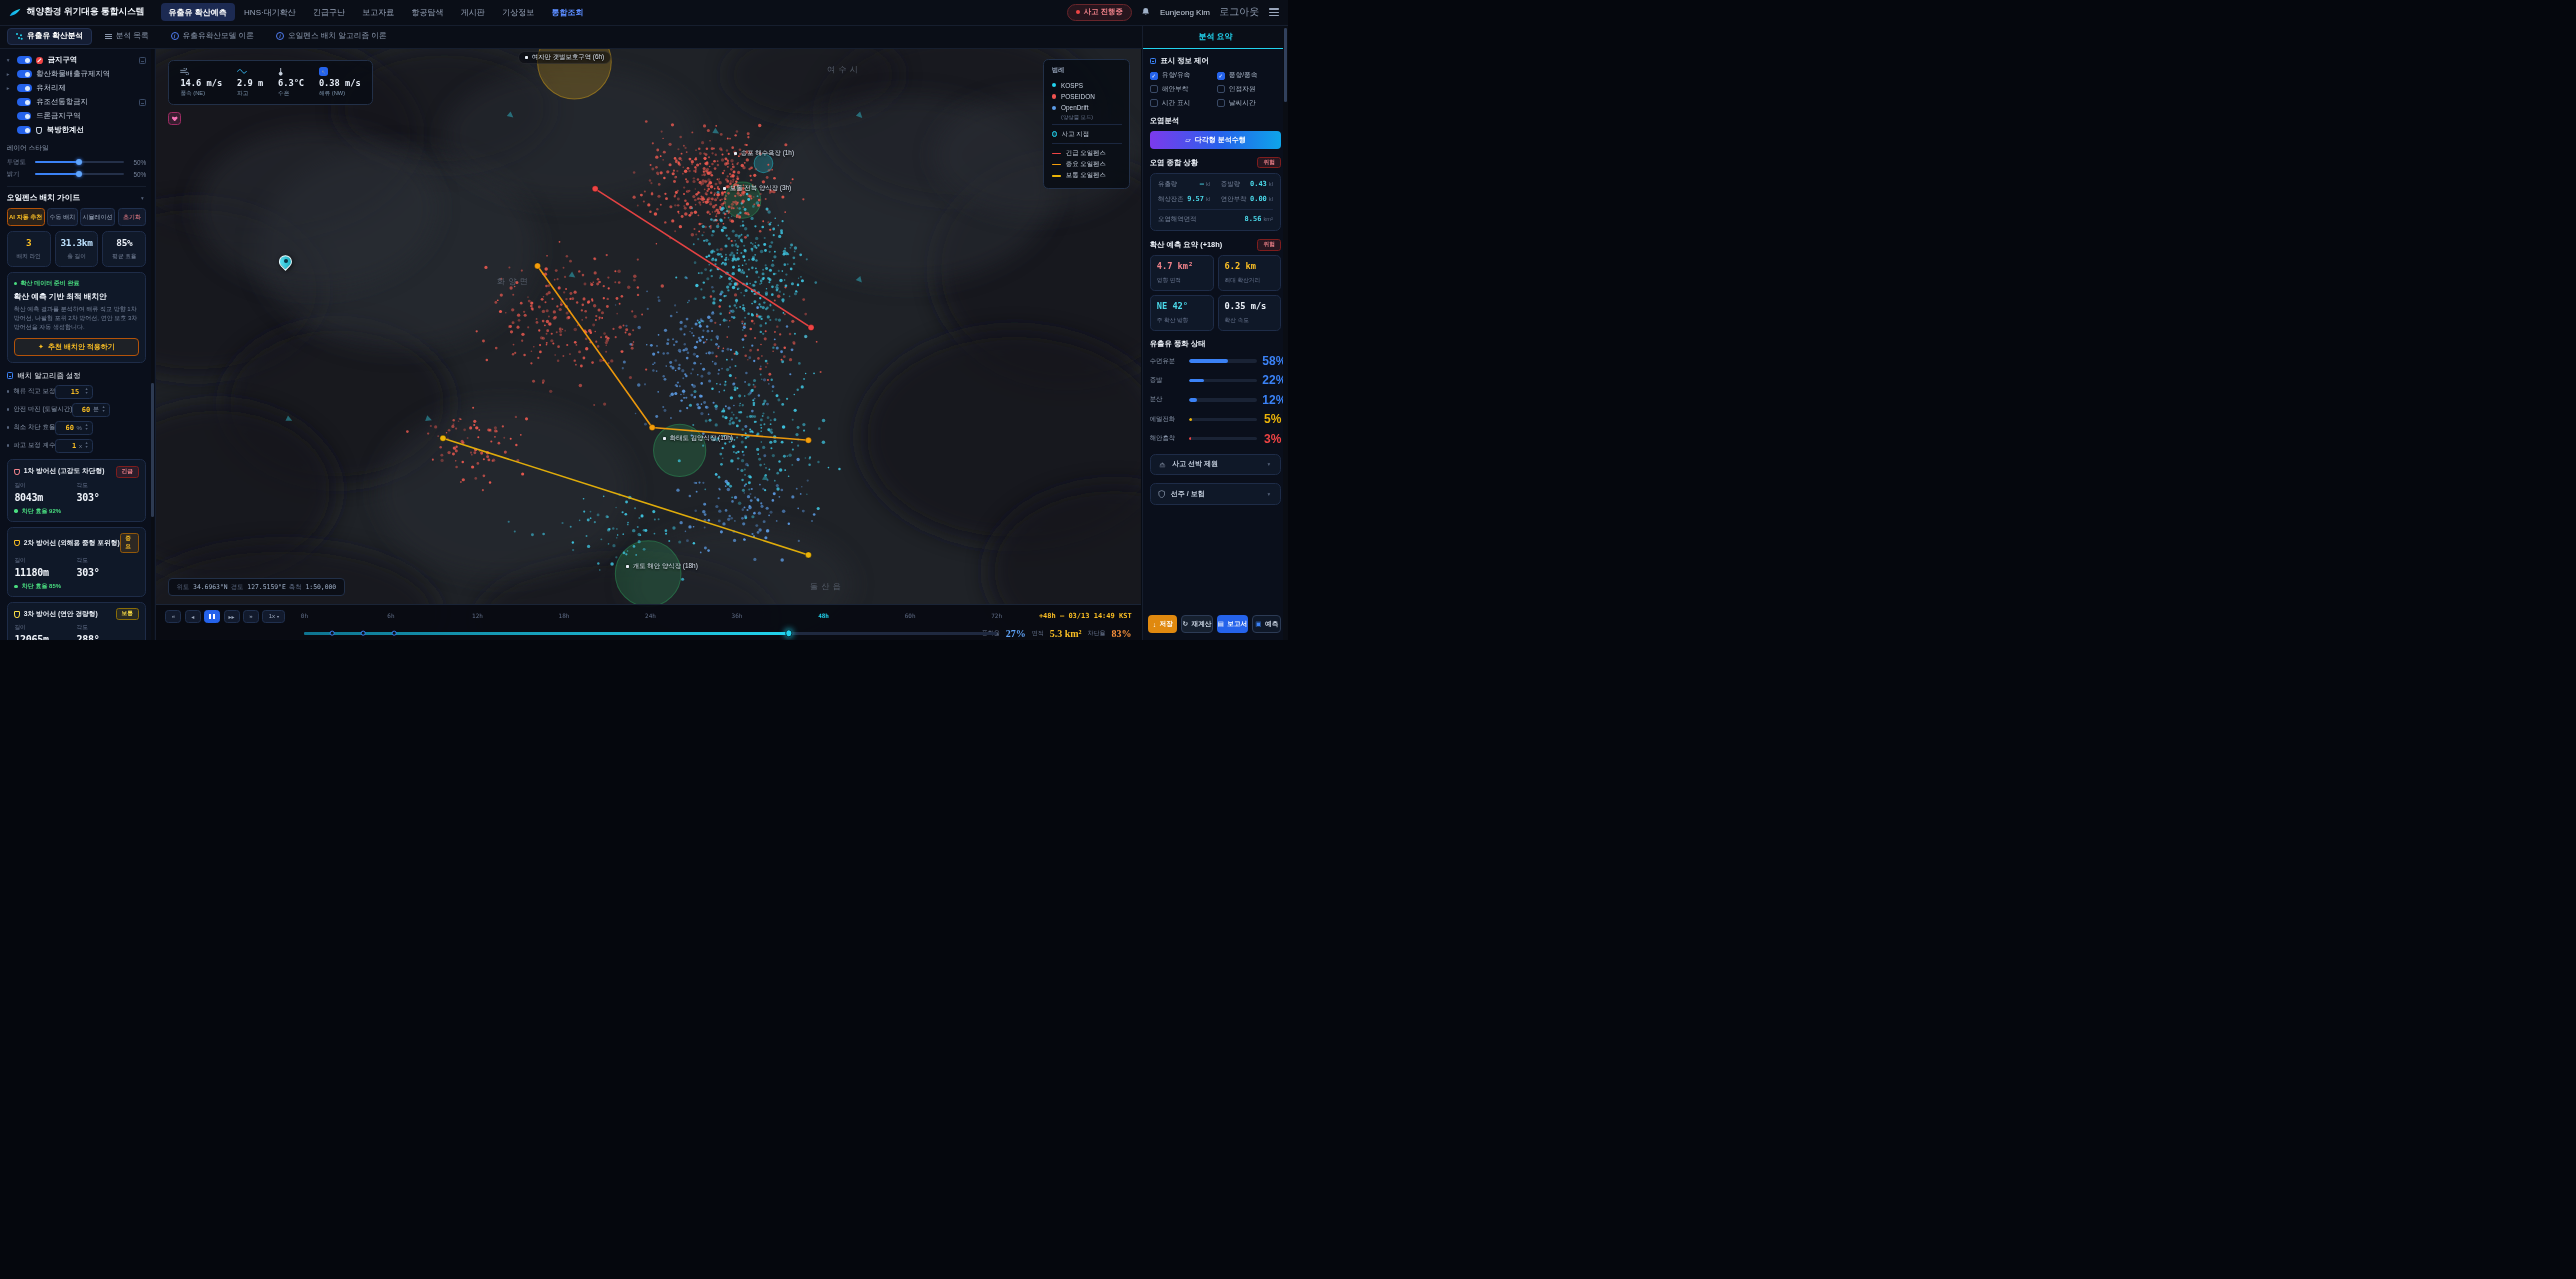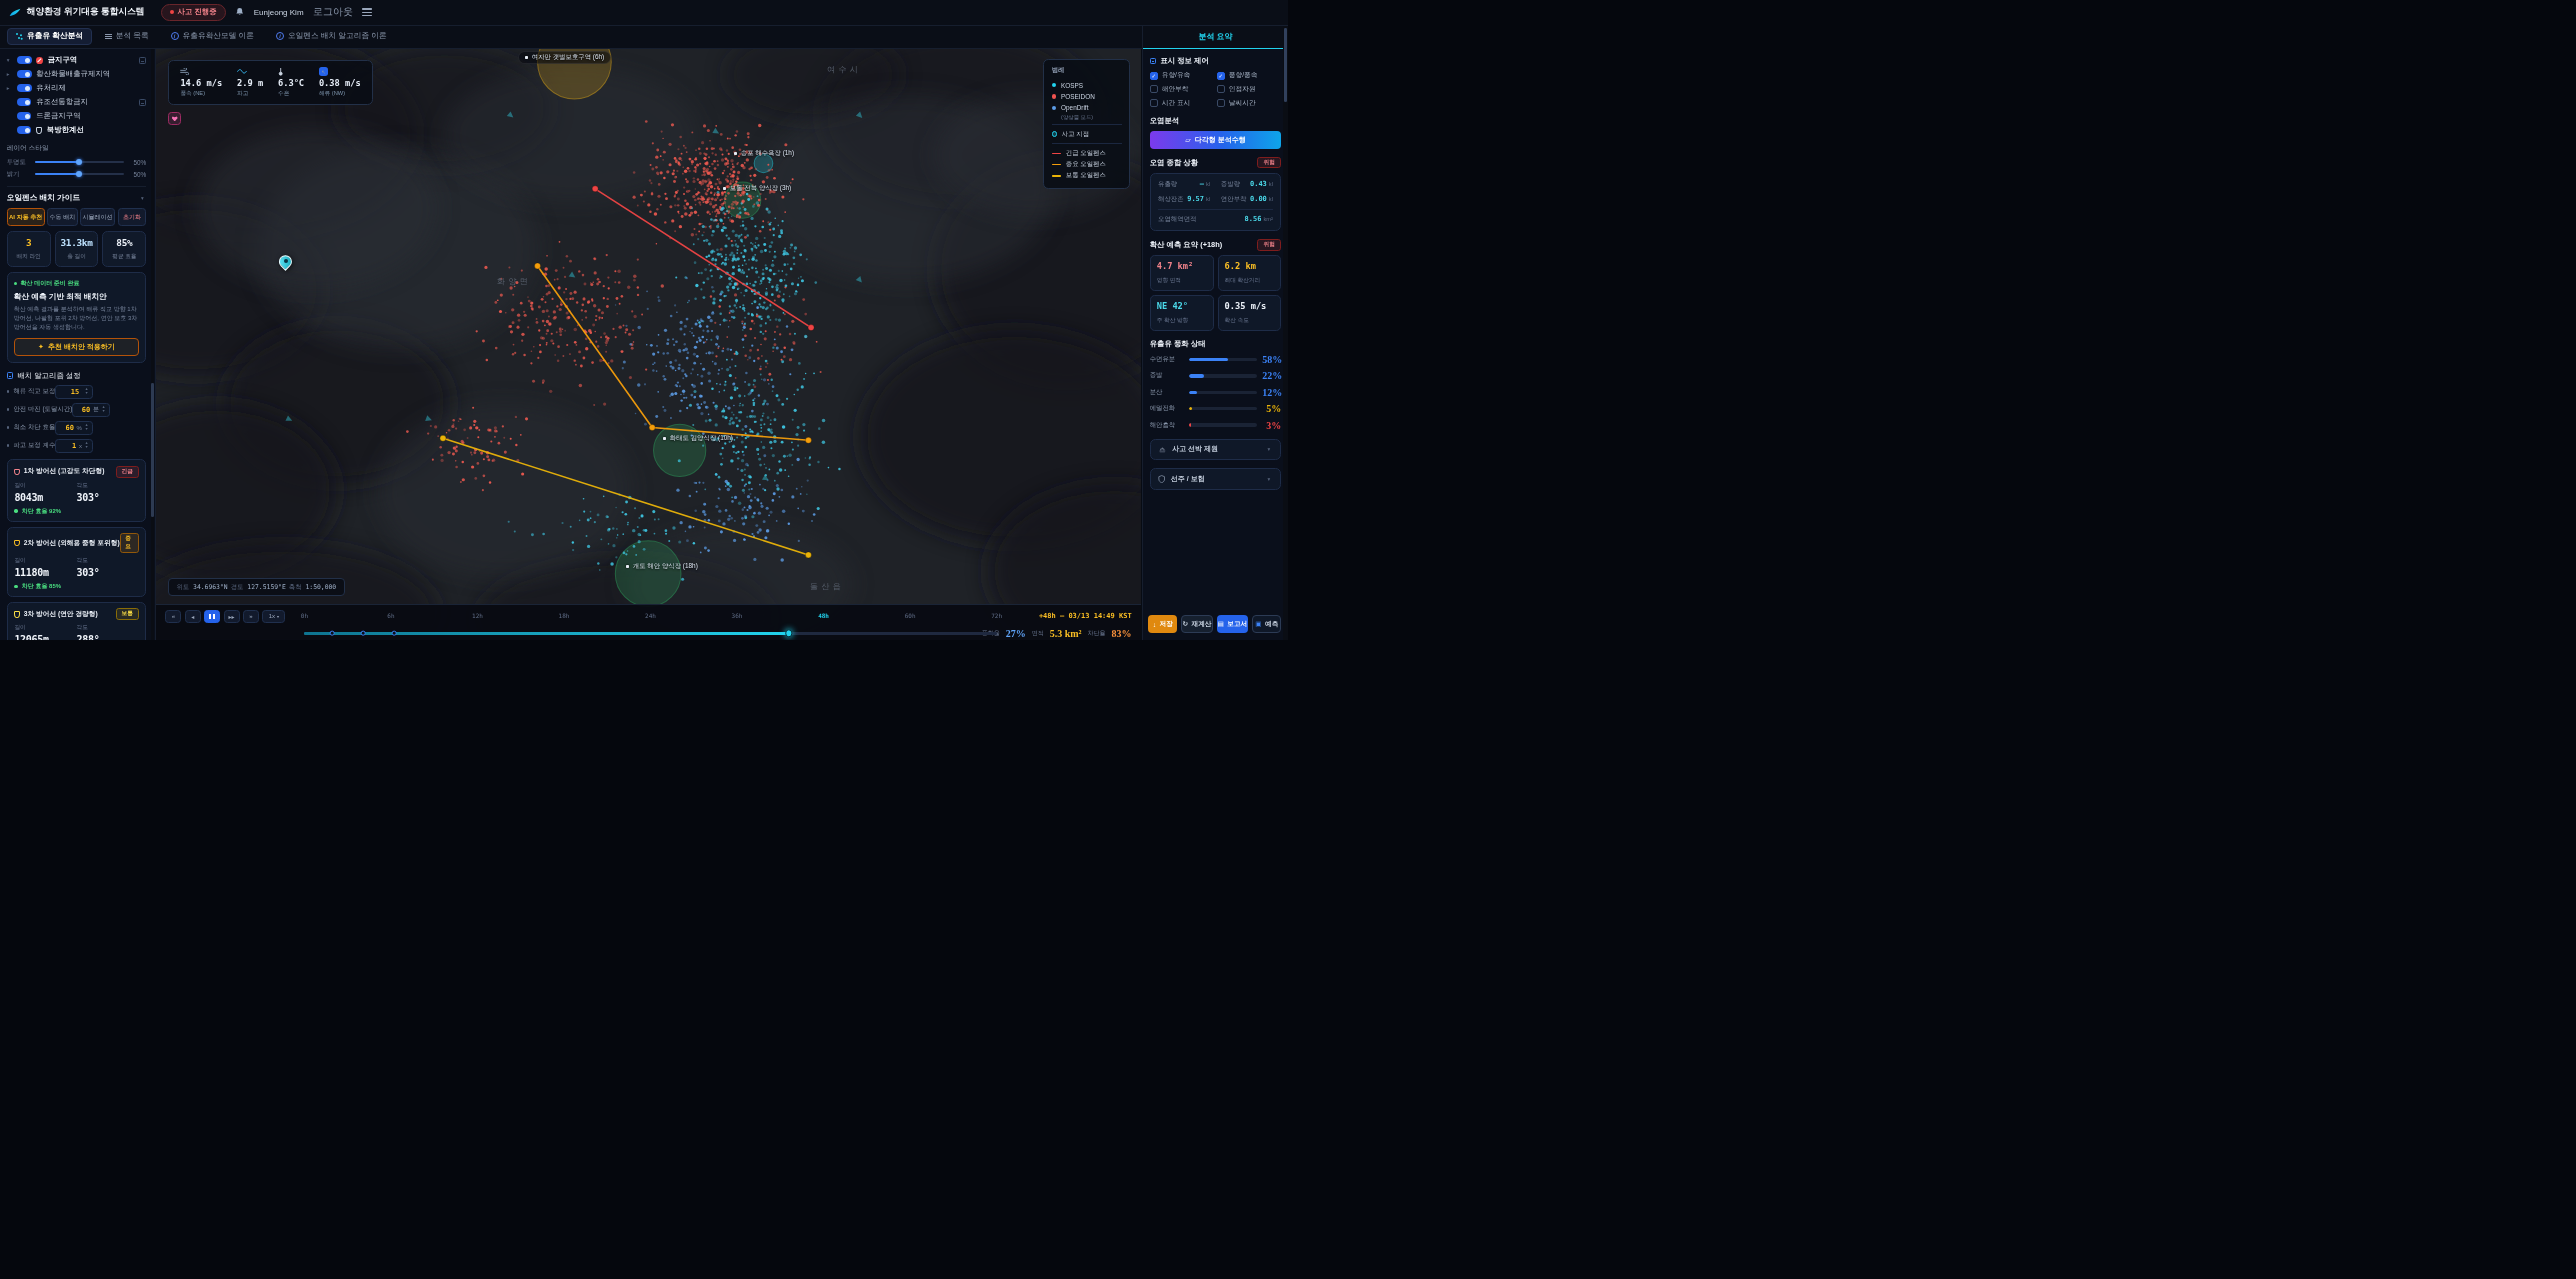--- a/index.html
+++ b/index.html
@@ -164,21 +164,21 @@
   .pdiv{border-top:0.7px solid #1b2740;margin:5.4px 0}
   .fgrid{display:grid;grid-template-columns:1fr 1fr;gap:4px;margin-top:4.7px}
   .fcell{background:#0f1828;border:0.7px solid #1e2c48;border-radius:4.7px;padding:4.7px 6px}
   .fcell b{display:block;font-size:8.7px;font-family:"DejaVu Sans Mono",monospace;margin-bottom:1.3px}
   .fcell span{font-size:5.7px;color:#697690}
   .wbars{margin-top:5.4px;display:flex;flex-direction:column;gap:5.4px}
   .wbar{display:flex;align-items:center;gap:5.4px;font-size:6.4px;color:#8b98ad}
   .wbar .lab{width:34px;flex:none}
   .wbar .tr{flex:1;height:3.4px;background:#1a2335;border-radius:2px;overflow:hidden}
   .wbar .fl{height:100%;border-radius:2px}
-  .wbar .pct{width:19px;text-align:right;font-family:Liberation Serif, serif;font-size:10px;flex:none}
+  .wbar .pct{width:19px;text-align:right;font-family:Liberation Sans, sans-serif;font-size:12px;flex:none}
   .collapse{height:21.5px;background:#0f1828;border:0.7px solid #1e2c48;border-radius:5.4px;display:flex;align-items:center;padding:0 7.4px;gap:5.4px;font-size:7px;font-weight:bold;color:#c3cddc;cursor:pointer}
   .collapse .spacer{flex:1}
   .actions{position:absolute;bottom:6.7px;left:5.4px;right:6.7px;display:flex;gap:4px}
   .act{flex:1;height:18px;border-radius:4px;display:flex;align-items:center;justify-content:center;gap:3.4px;font-size:6.7px;font-weight:bold;border:0.7px solid transparent;cursor:pointer;white-space:nowrap}
   .act .ic{font-size:6.7px}
   .act.save{background:#e0890f;color:#fff}
   .act.recalc{background:#16202f;border-color:#2c3b55;color:#cbd5e3}
   .act.report{background:#2563eb;color:#fff}
   .act.predict{background:#0f1828;border-color:#2c3b55;color:#cbd5e3}
   .act.predict .ic{color:#3b82f6}
@@ -198,20 +198,30 @@
         <defs>
             <linearGradient id="lg" x1="0" y1="1" x2="1" y2="0">
           <stop offset="0" stop-color="#0ea5e9"></stop>
               <stop offset="1" stop-color="#22d3ee"></stop>
         </linearGradient>
           </defs>
         <path d="M1 12 C5 4 12 3 17 1 C13 8 7 11 1 12 Z" fill="url(#lg)"></path>
       </svg>
       <span>해양환경 위기대응 통합시스템</span>
     </div>
+    <nav class="nav">
+      <a class="nav-item active">유출유 확산예측</a>
+      <a class="nav-item">HNS·대기확산</a>
+      <a class="nav-item">긴급구난</a>
+      <a class="nav-item">보고자료</a>
+      <a class="nav-item">항공탐색</a>
+      <a class="nav-item">게시판</a>
+      <a class="nav-item">기상정보</a>
+      <a class="nav-item accent">통합조회</a>
+    </nav>
     <div class="nav-right">
       <span class="incident">
         <i class="dot"></i>
         <b>사고 진행중</b>
       </span>
       <span>
         <svg width="9.4" height="9.4" viewBox="0 0 16 16" fill="#9fb0c8">
             <path d="M8 1.5a4.2 4.2 0 0 0-4.2 4.2v3L2.3 11h11.4l-1.5-2.3v-3A4.2 4.2 0 0 0 8 1.5z"></path>
             <path d="M6.4 12.2a1.7 1.7 0 0 0 3.2 0z"></path>
           </svg>

